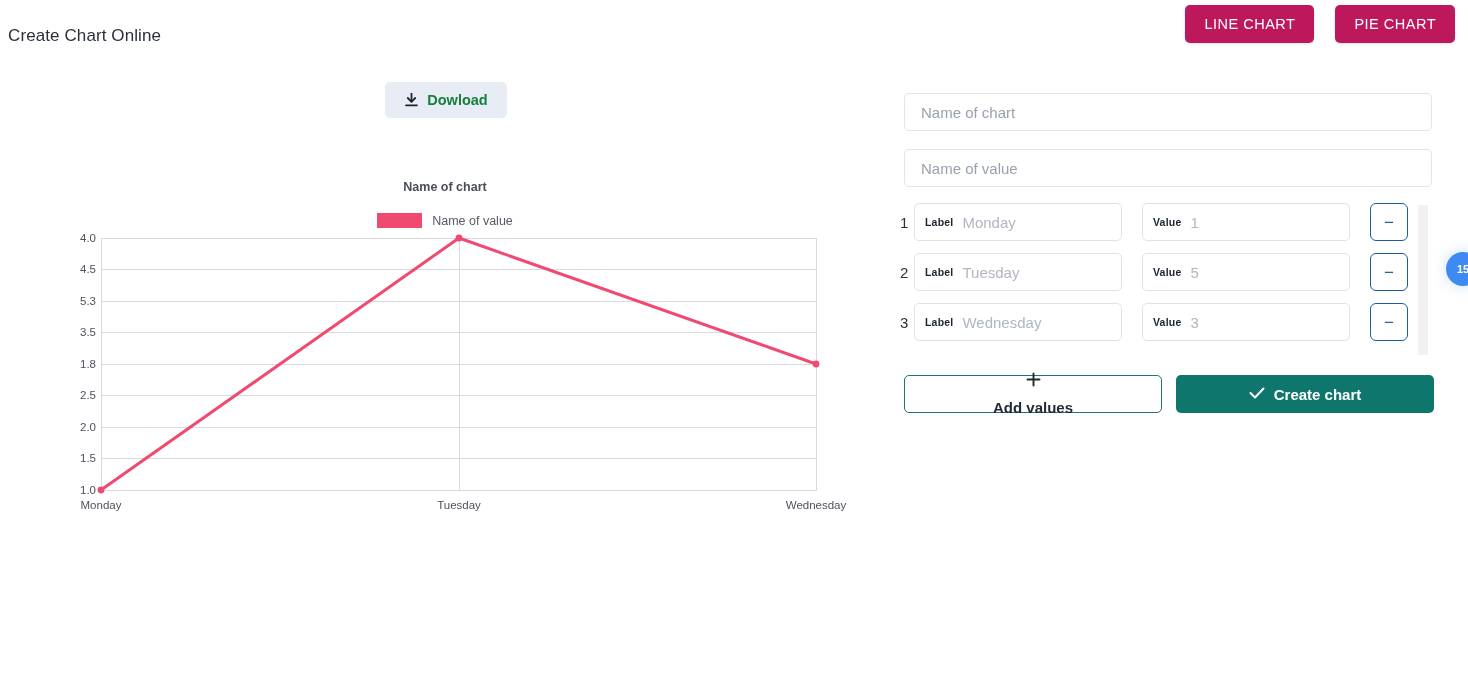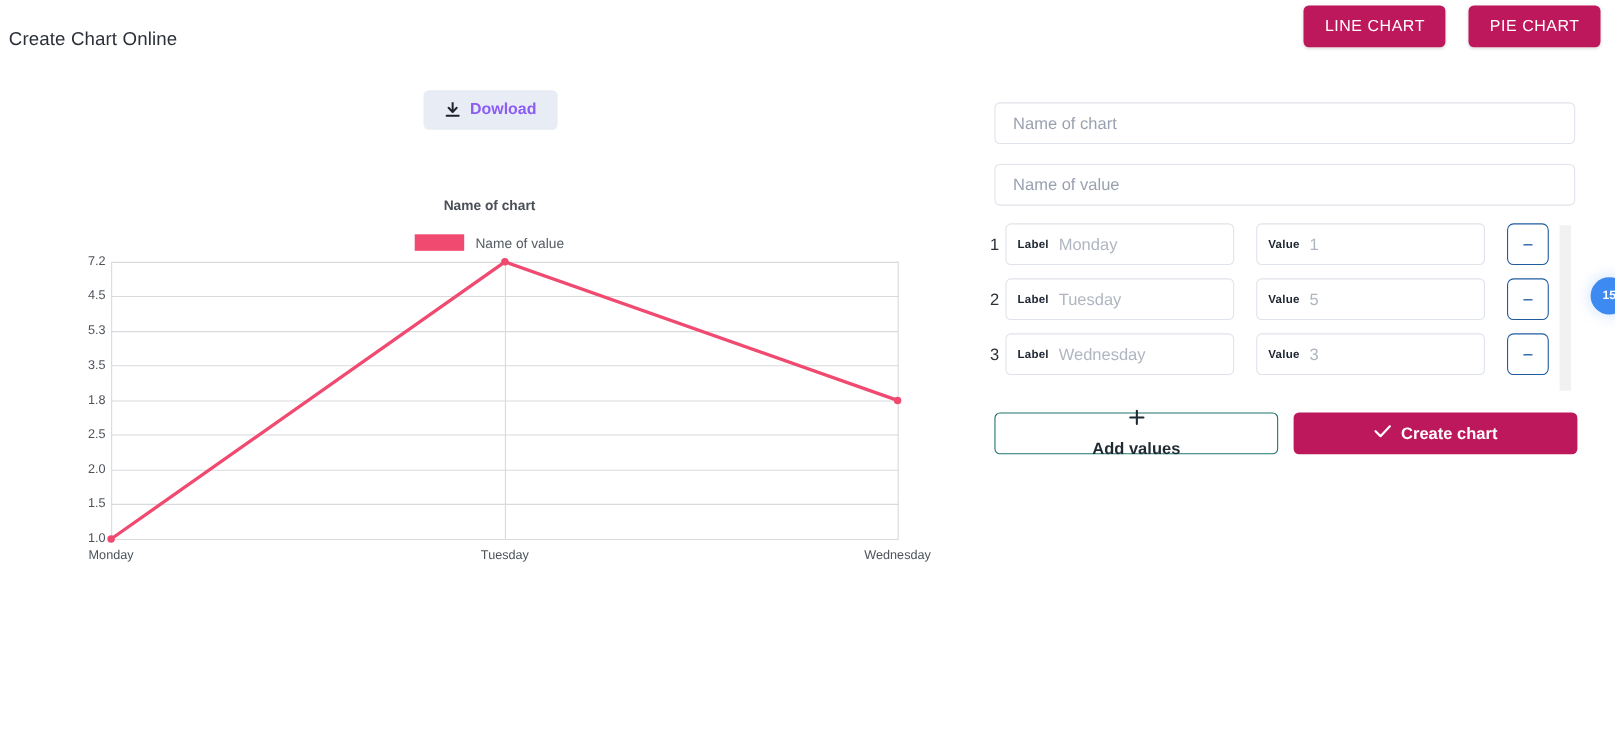--- a/index.html
+++ b/index.html
@@ -41,21 +41,21 @@
     position: absolute; left: 0; top: 48px;
     width: 890px; height: 635px;
   }
   .download-btn {
     position: absolute; left: 385px; top: 34px;
     width: 122px; height: 36px;
     background: #e8ecf4;
     border: none; border-radius: 5px;
     display: flex; align-items: center; justify-content: center;
     gap: 8px;
-    font-size: 14.5px; font-weight: bold; color: #8b5cf6;
+    font-size: 14.5px; font-weight: bold; color: #15803d;
     font-family: "Liberation Sans", sans-serif;
     cursor: pointer;
     text-align: right;
   }
   .dl-icon { width: 15px; height: 16px; display: block; }
 
   .chart-title {
     position: absolute; left: 0; top: 132px; width: 890px;
     text-align: center;
     font-size: 12.5px; font-weight: bold; color: #4a4f57;
@@ -160,21 +160,21 @@
   .outline-btn {
     width: 258px; height: 38px;
     background: #fff; border: 1.4px solid #22756f;
     border-radius: 5px; color: #1f2a33;
     font-size: 15px; font-weight: bold;
     display: flex; align-items: center; justify-content: center; gap: 9px;
     cursor: pointer; font-family: "Liberation Sans", sans-serif; flex-direction: column;
   }
   .solid-btn {
     width: 258px; height: 38px;
-    background: #be185d; border: none;
+    background: #0f766e; border: none;
     border-radius: 5px; color: #ffffff;
     font-size: 15px; font-weight: bold;
     display: flex; align-items: center; justify-content: center; gap: 9px;
     cursor: pointer; font-family: "Liberation Sans", sans-serif;
   }
 
   .side-badge {
     position: absolute; left: 1446px; top: 252px;
     width: 34px; height: 34px; border-radius: 50%;
     background: #3d8bf2; color: #fff;
@@ -210,21 +210,21 @@
 
   <div class="chart-title">Name of chart</div>
 
   <div class="legend">
     <span class="legend-swatch"></span>
     <span class="legend-label">Name of value</span>
   </div>
 
   <div class="plot-wrap">
 
-    <div class="ytick" style="left:60px; top:184px;">7.2</div>
+    <div class="ytick" style="left:60px; top:184px;">4.0</div>
     <div class="ytick" style="left:60px; top:215px;">4.5</div>
     <div class="ytick" style="left:60px; top:247px;">5.3</div>
     <div class="ytick" style="left:60px; top:278px;">3.5</div>
     <div class="ytick" style="left:60px; top:310px;">1.8</div>
     <div class="ytick" style="left:60px; top:341px;">2.5</div>
     <div class="ytick" style="left:60px; top:373px;">2.0</div>
     <div class="ytick" style="left:60px; top:404px;">1.5</div>
     <div class="ytick" style="left:60px; top:436px;">1.0</div>
 
     <svg class="plot-svg" width="890" height="635">

